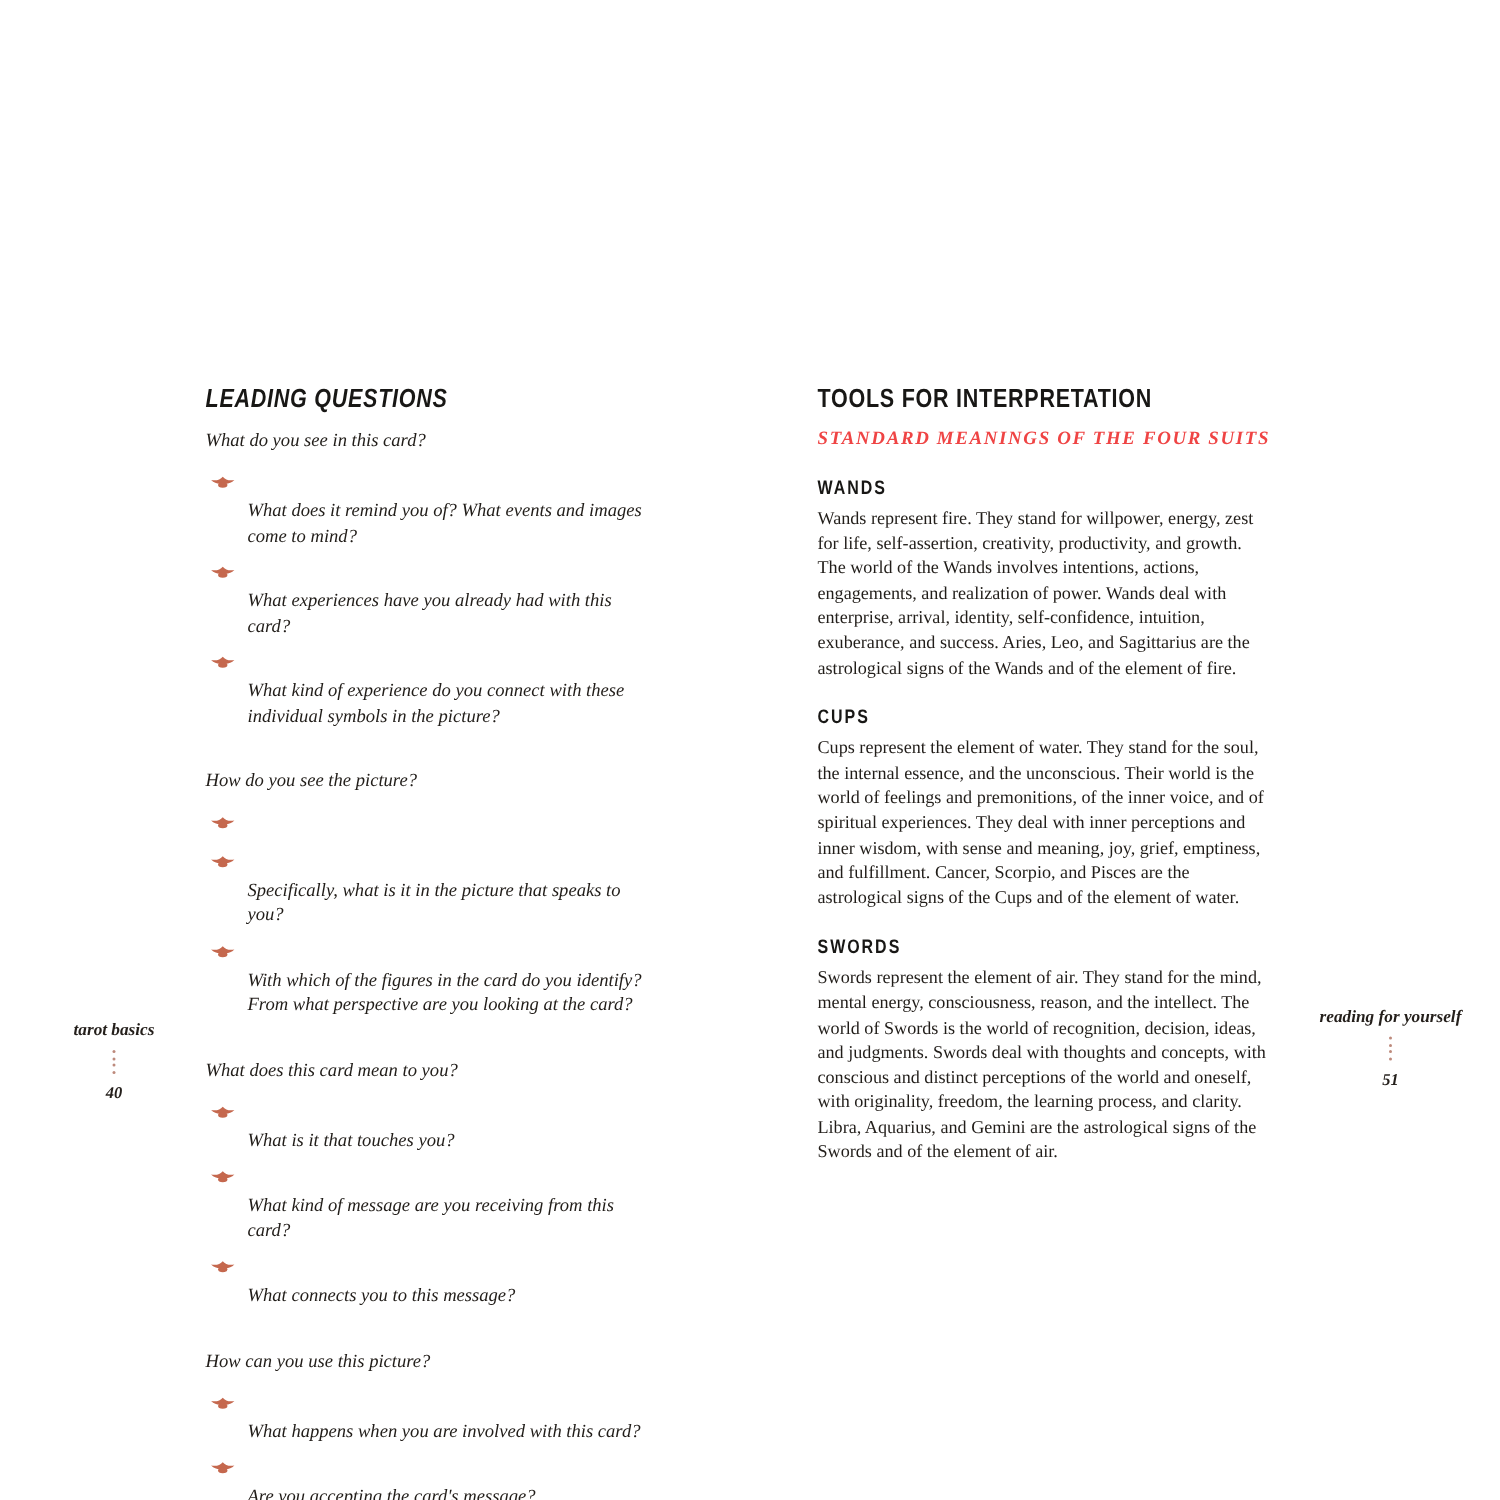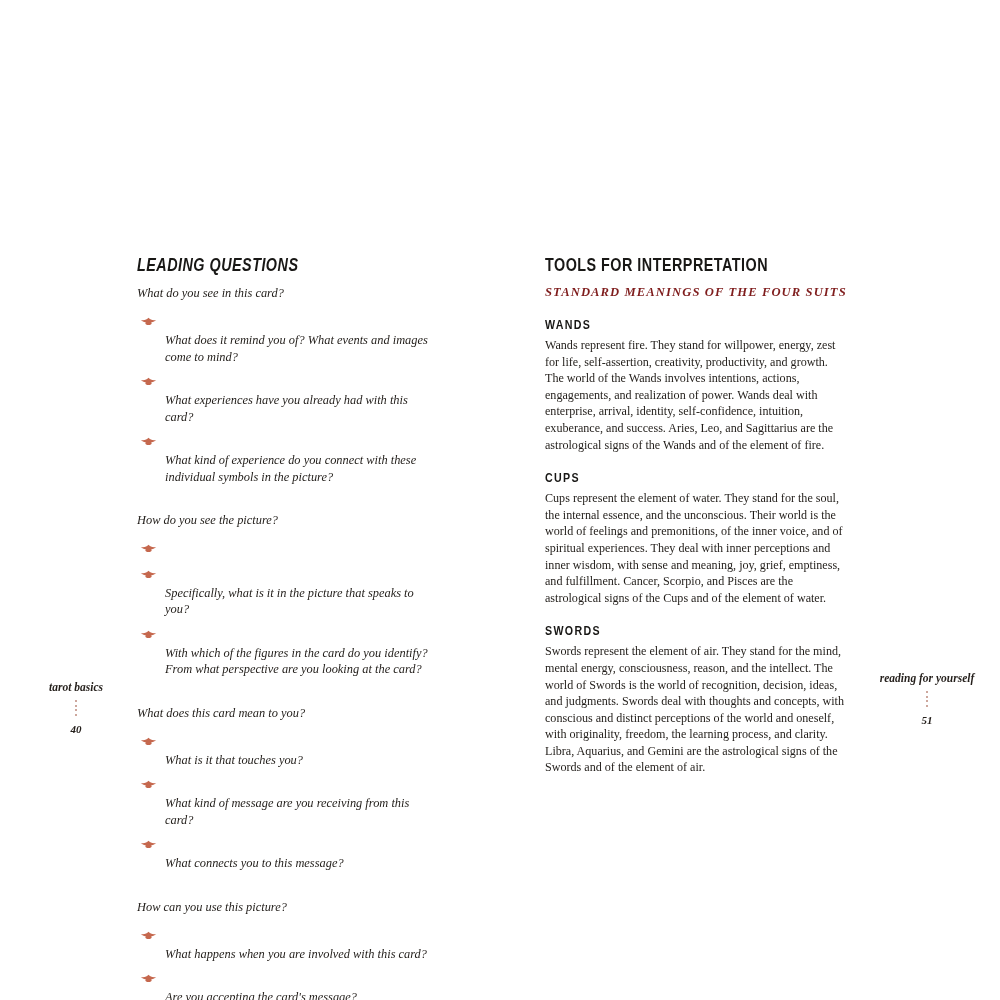--- a/index.html
+++ b/index.html
@@ -36,21 +36,21 @@
     transform: scaleX(0.82);
     transform-origin: left top;
     white-space: nowrap;
     margin: 0 0 9px 0;
   }
   .doc-subtitle {
     font-style: italic;
     font-weight: 600;
     font-size: 12.6px;
     letter-spacing: 1.1px;
-    color: #7f1d1d;
+    color: #ef4444;
     margin: 0 0 0 0;
     white-space: nowrap;
   }
 
   
   .q-group { margin-top: 27px; }
   .q-group:first-of-type { margin-top: 0; }
   .q-heading {
     font-size: 12.4px;
     line-height: 16px;

